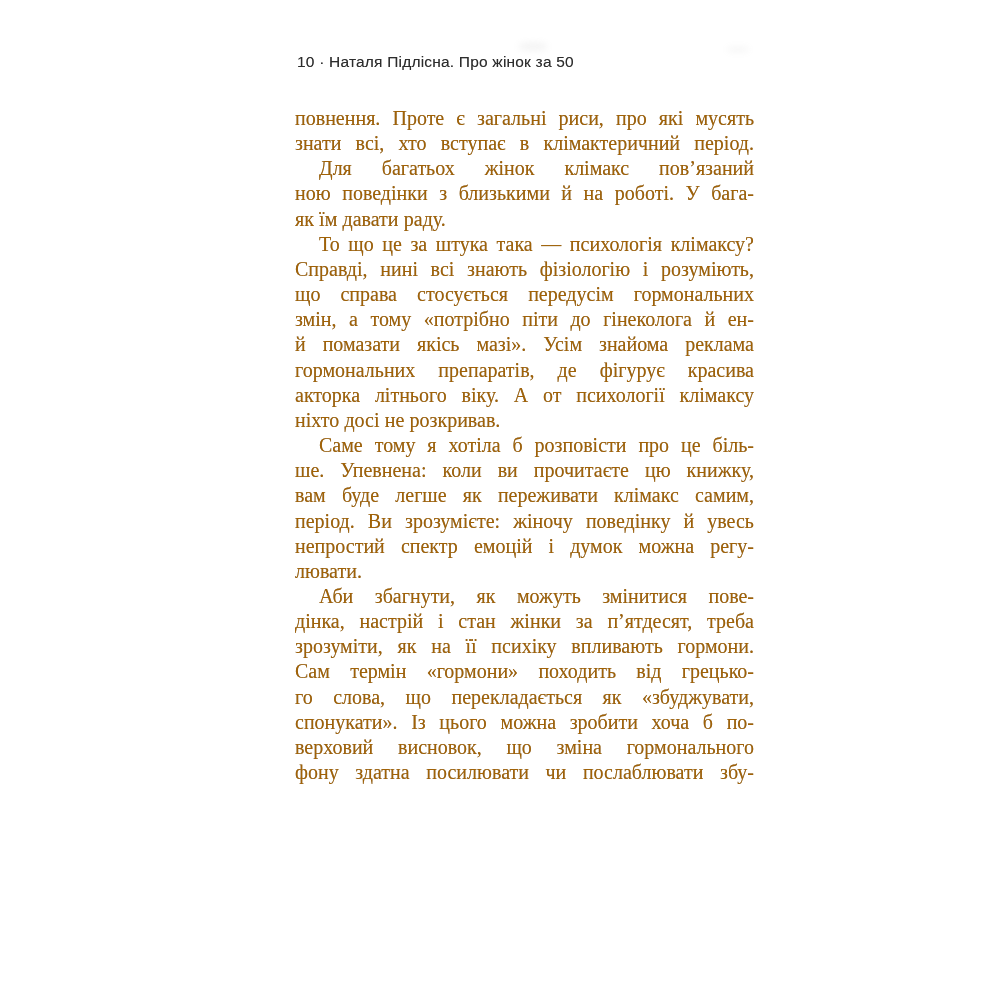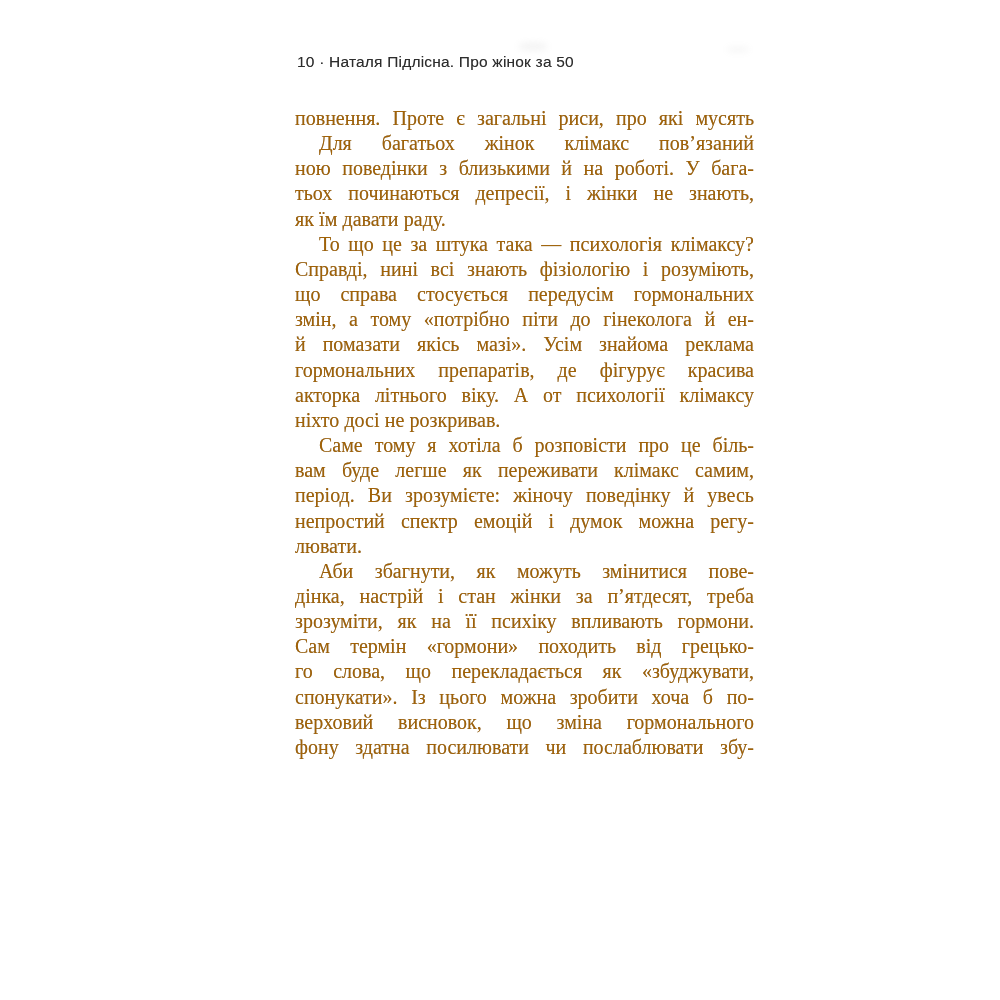--- a/index.html
+++ b/index.html
@@ -74,42 +74,43 @@
 
   <div class="smudge s1"></div>
   <div class="smudge s2"></div>
 
   <div class="running-header">10 · Наталя Підлісна. Про жінок за 50</div>
 
   <div class="text-block">
 
     <p class="para">
       <span class="ln">повнення. Проте є загальні риси, про які мусять</span>
+      <span class="ln">знати всі, хто вступає в клімактеричний період.</span>
     </p>
 
     <p class="para">
       <span class="ln ind">Для багатьох жінок клімакс пов’язаний</span>
       <span class="ln">ною поведінки з близькими й на роботі. У бага-</span>
-      <span class="ln">тьох починаються депресії, і жінки не знають,</span>
       <span class="ln end">як їм давати раду.</span>
     </p>
 
     <p class="para">
       <span class="ln ind">То що це за штука така — психологія клімаксу?</span>
       <span class="ln">Справді, нині всі знають фізіологію і розуміють,</span>
       <span class="ln">що справа стосується передусім гормональних</span>
       <span class="ln">змін, а тому «потрібно піти до гінеколога й ен-</span>
       <span class="ln">й помазати якісь мазі». Усім знайома реклама</span>
       <span class="ln">гормональних препаратів, де фігурує красива</span>
       <span class="ln">акторка літнього віку. А от психології клімаксу</span>
       <span class="ln end">ніхто досі не розкривав.</span>
     </p>
 
     <p class="para">
       <span class="ln ind">Саме тому я хотіла б розповісти про це біль-</span>
+      <span class="ln">ше. Упевнена: коли ви прочитаєте цю книжку,</span>
       <span class="ln">вам буде легше як переживати клімакс самим,</span>
       <span class="ln">період. Ви зрозумієте: жіночу поведінку й увесь</span>
       <span class="ln">непростий спектр емоцій і думок можна регу-</span>
       <span class="ln end">лювати.</span>
     </p>
 
     <p class="para">
       <span class="ln ind">Аби збагнути, як можуть змінитися пове-</span>
       <span class="ln">дінка, настрій і стан жінки за п’ятдесят, треба</span>
       <span class="ln">зрозуміти, як на її психіку впливають гормони.</span>

